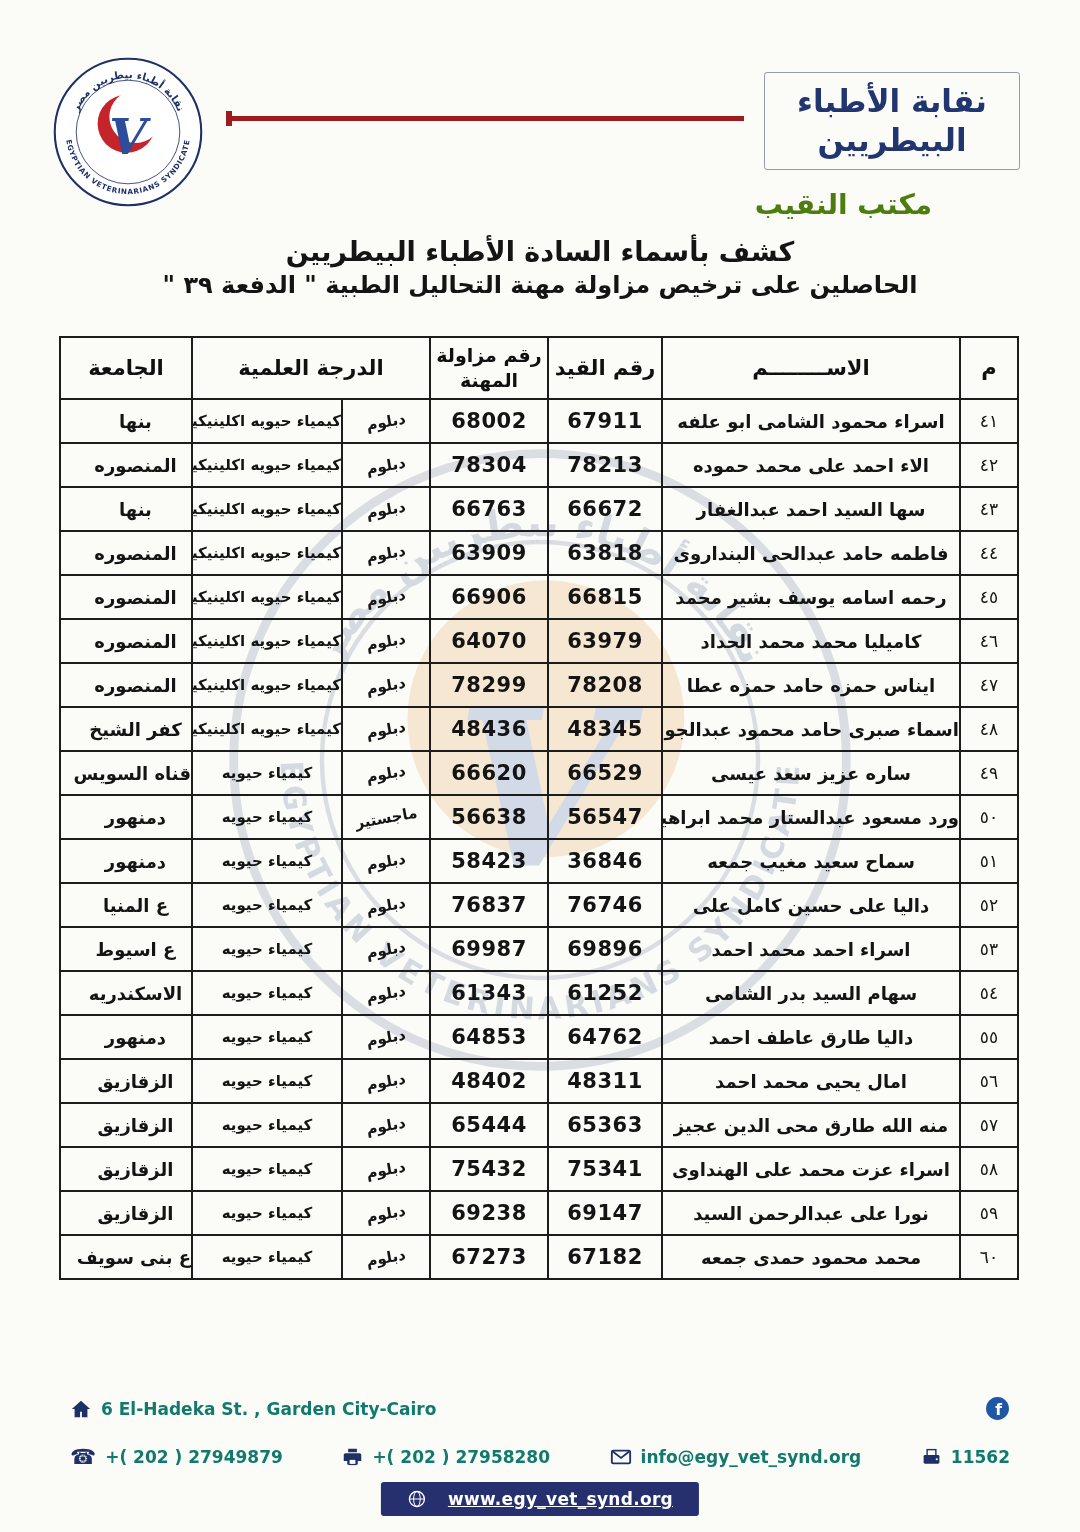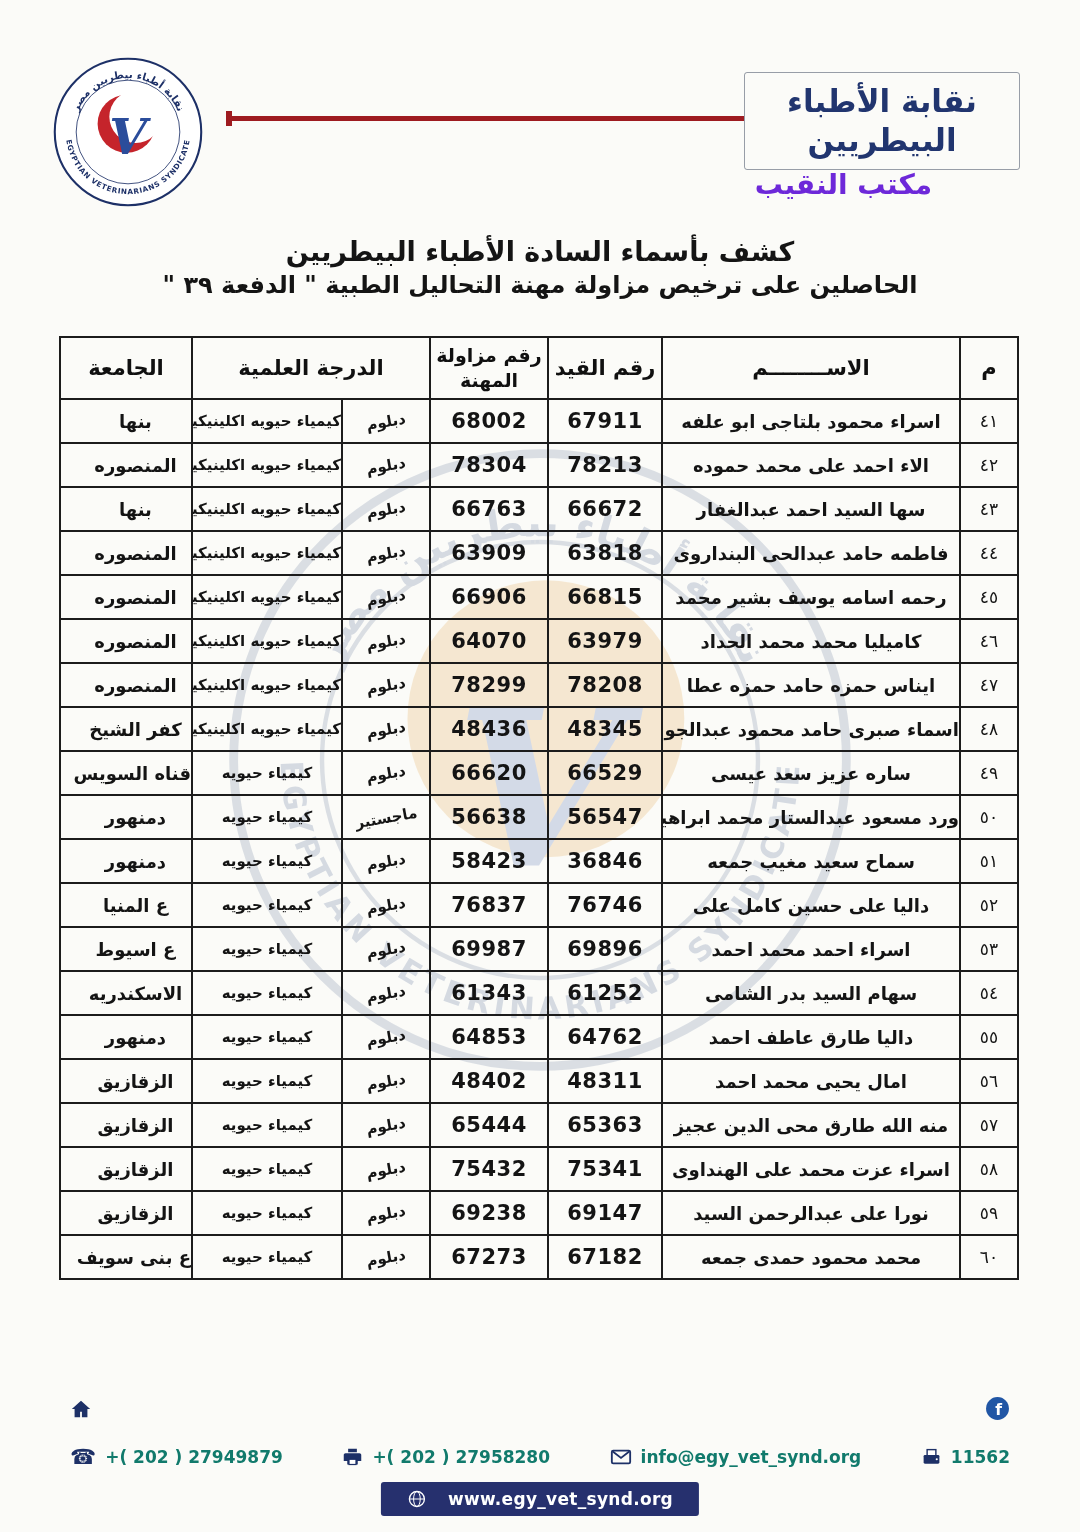--- a/index.html
+++ b/index.html
@@ -3,29 +3,29 @@
 <meta charset="utf-8">
 <style>
   * { margin:0; padding:0; box-sizing:border-box; }
   body { margin:0; background:#e9e9e9; font-family:"DejaVu Sans", sans-serif; }
   .page { width:1080px; height:1532px; position:relative; background:#fbfbf8; margin:0 auto; overflow:hidden; }
 
   
   .seal-wrap { position:absolute; top:56px; left:52px; width:152px; height:152px; }
   .seal-svg { width:100%; height:100%; }
 
-  .calligraphy { position:absolute; top:72px; right:60px; width:276px; height:98px;
+  .calligraphy { position:absolute; top:72px; right:60px; width:256px; height:98px;
     display:flex; align-items:center; justify-content:center; text-align:center;
     font-size:31px; font-weight:bold; color:#21356f; line-height:1.25;
     border:1px solid rgba(70,80,100,.55); border-radius:3px; padding:4px 10px; direction:rtl; }
 
   .red-line { position:absolute; top:116px; left:228px; width:516px; height:5px; background:#9e1b20; }
   .red-line::before { content:""; position:absolute; left:-2px; top:-5px; width:6px; height:15px; background:#9e1b20; }
 
-  .office { position:absolute; top:168px; right:148px; font-size:28px; font-weight:bold; color:#6d28d9; direction:rtl; }
+  .office { position:absolute; top:188px; right:148px; font-size:28px; font-weight:bold; color:#4d7c0f; direction:rtl; }
 
   
   .doc-title { position:absolute; top:236px; left:0; width:100%; text-align:center; color:#141414; direction:rtl; }
   .doc-title .t1 { font-size:27px; font-weight:bold; }
   .doc-title .t2 { font-size:24px; font-weight:bold; margin-top:4px; }
 
   
   .watermark { position:absolute; top:436px; left:216px; width:648px; height:648px; opacity:.2; pointer-events:none; }
   .watermark svg { width:100%; height:100%; }
 
@@ -57,21 +57,21 @@
   .footer-row-2 { top:1446px; }
   .f-group { display:flex; align-items:center; gap:9px; }
   .teal { color:#117a6c; font-weight:bold; font-size:17px; }
   .fb-label { font-size:19px; direction:rtl; }
   .glyph-icon { color:#1d3067; font-size:21px; line-height:1; }
   .icon-svg { display:inline-flex; align-items:center; }
 
   .site-bar { position:absolute; top:1482px; left:50%; transform:translateX(-50%);
     background:#26306e; color:#fff; display:flex; align-items:center; gap:10px;
     padding:7px 26px; border-radius:3px; font-size:17px; font-weight:bold; }
-  .site-bar .site-text { letter-spacing:.3px;margin-left:11px; }
+  .site-bar .site-text { text-decoration:underline; letter-spacing:.3px;margin-left:11px; }
 </style>
 </head>
 <body>
 
 <div class="page">
 
   <div class="seal-wrap">
     <svg class="seal-svg" viewBox="0 0 220 220">
       <circle cx="110" cy="110" r="106" fill="#ffffff" stroke="#1d3067" stroke-width="3"></circle>
       <circle cx="110" cy="110" r="75" fill="none" stroke="#1d3067" stroke-width="1.2"></circle>
@@ -131,21 +131,21 @@
         <th>الاســــــــم</th>
         <th>رقم القيد</th>
         <th class="h-lic">رقم مزاولة المهنة</th>
         <th colspan="2">الدرجة العلمية</th>
         <th>الجامعة</th>
       </tr>
     </thead>
     <tbody id="table-body">
         <tr>
           <td class="cell-no">٤١</td>
-          <td class="cell-name">اسراء محمود بلتاجى ابو علفه</td>
+          <td class="cell-name">اسراء محمود الشامى ابو علفه</td>
           <td class="cell-reg">67911</td>
           <td class="cell-lic">68002</td>
           <td class="cell-deg"><span class="deg-tilt">دبلوم</span></td>
           <td class="cell-spec">كيمياء حيويه اكلينيكيه</td>
           <td class="cell-uni">بنها</td>
         </tr>
         <tr>
           <td class="cell-no">٤٢</td>
           <td class="cell-name">الاء احمد على محمد حموده</td>
           <td class="cell-reg">78213</td>
@@ -319,20 +319,21 @@
       </tbody>
   </table>
 
   <div class="footer-row footer-row-1">
     <div class="f-group">
       <span class="icon-svg">
         <svg viewBox="0 0 24 24" width="22" height="22">
             <path d="M12 3 2 12h3v9h6v-6h2v6h6v-9h3z" fill="#1d3067"></path>
           </svg>
       </span>
+      <span class="teal">6 El-Hadeka St. , Garden City-Cairo</span>
     </div>
     <div class="f-group">
       <span class="icon-svg">
         <svg viewBox="0 0 24 24" width="25" height="25">
           <circle cx="12" cy="12" r="11" fill="#2156a5"></circle>
           <text x="13" y="18" font-size="15" fill="#ffffff" font-weight="bold" text-anchor="middle">f</text>
         </svg>
       </span>
     </div>
   </div>

